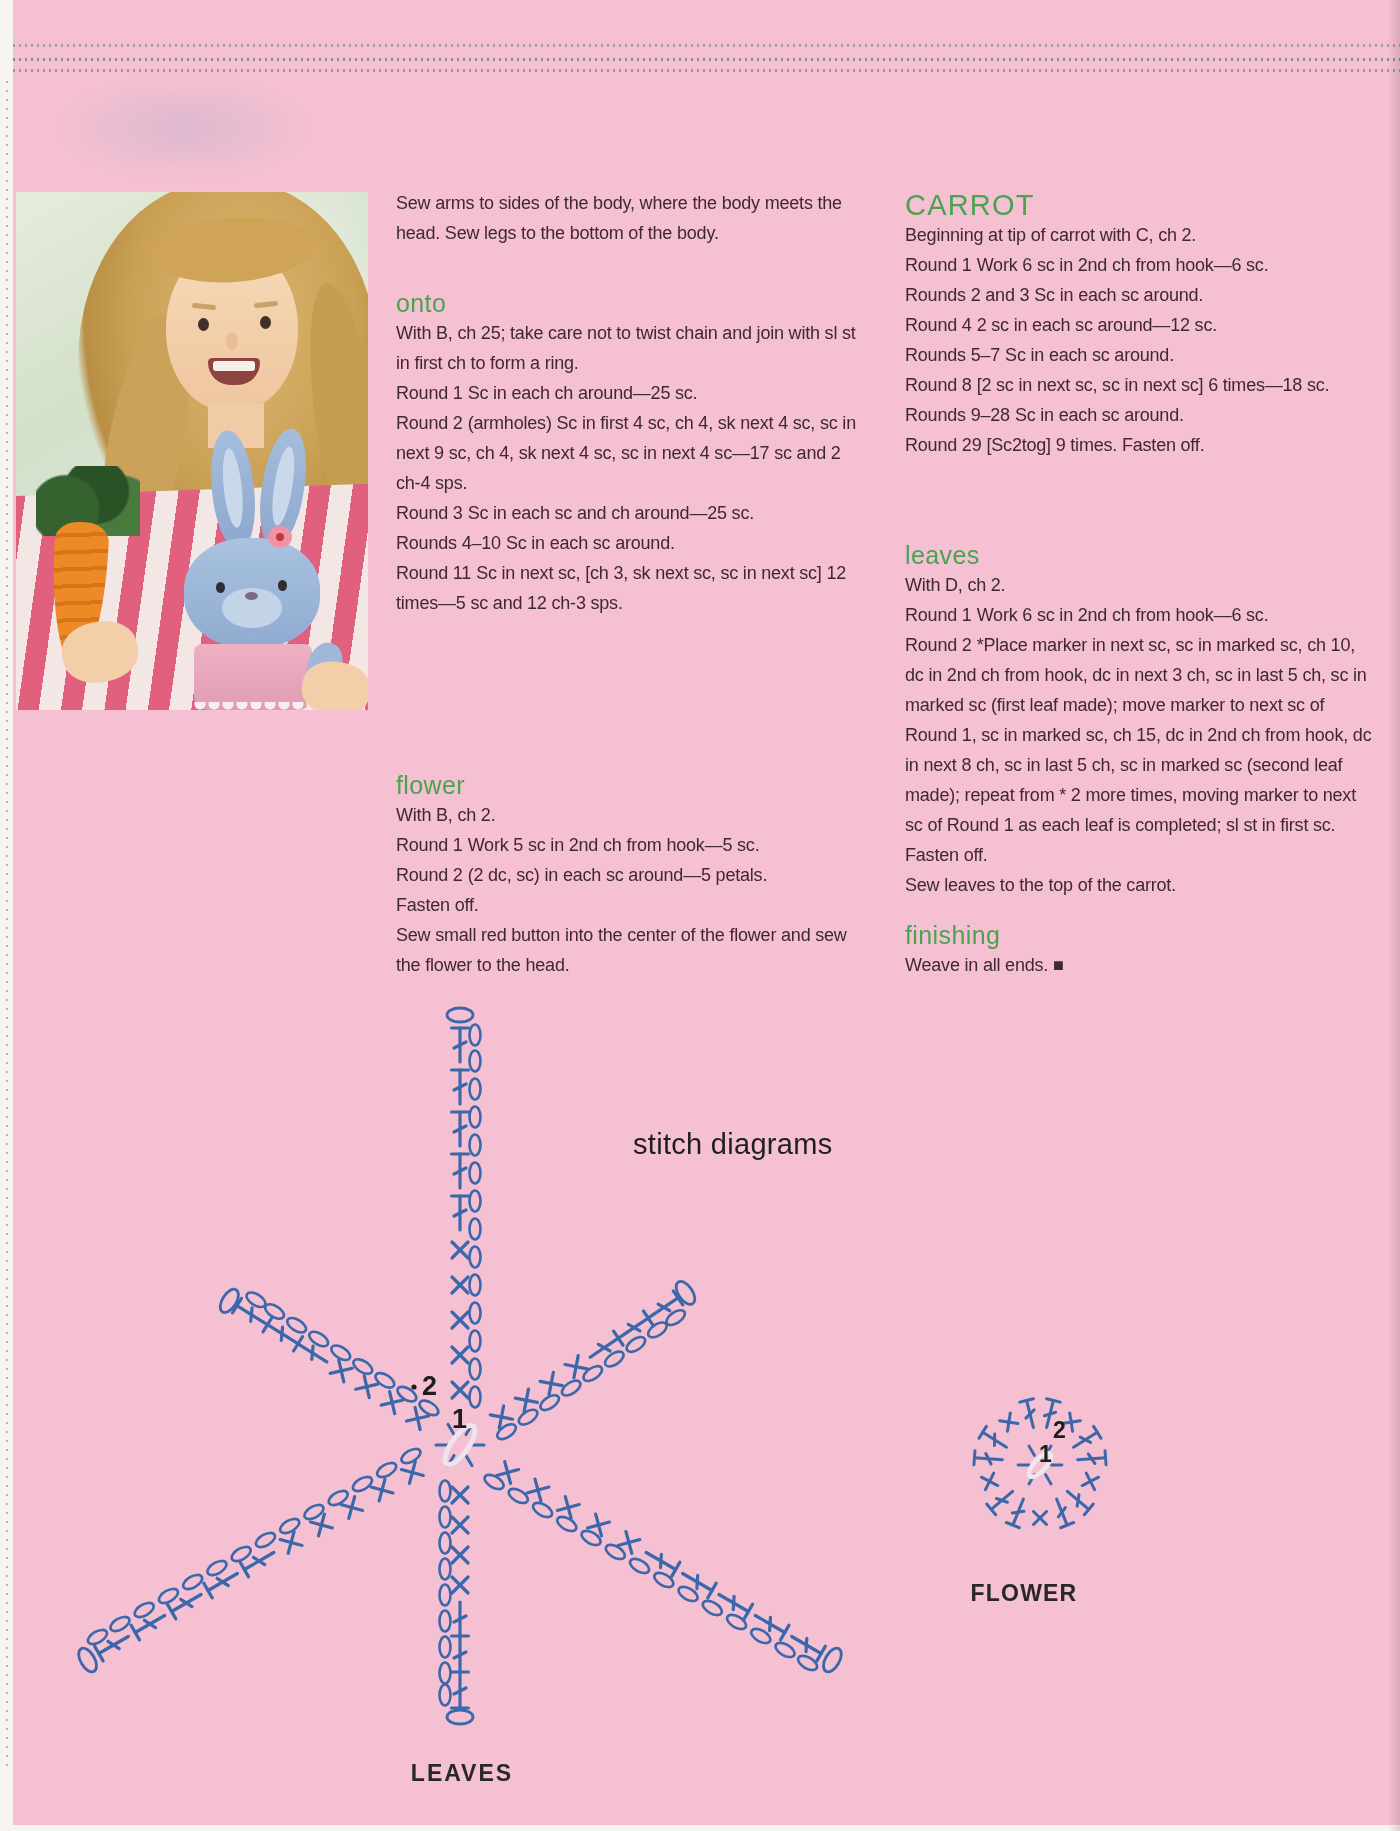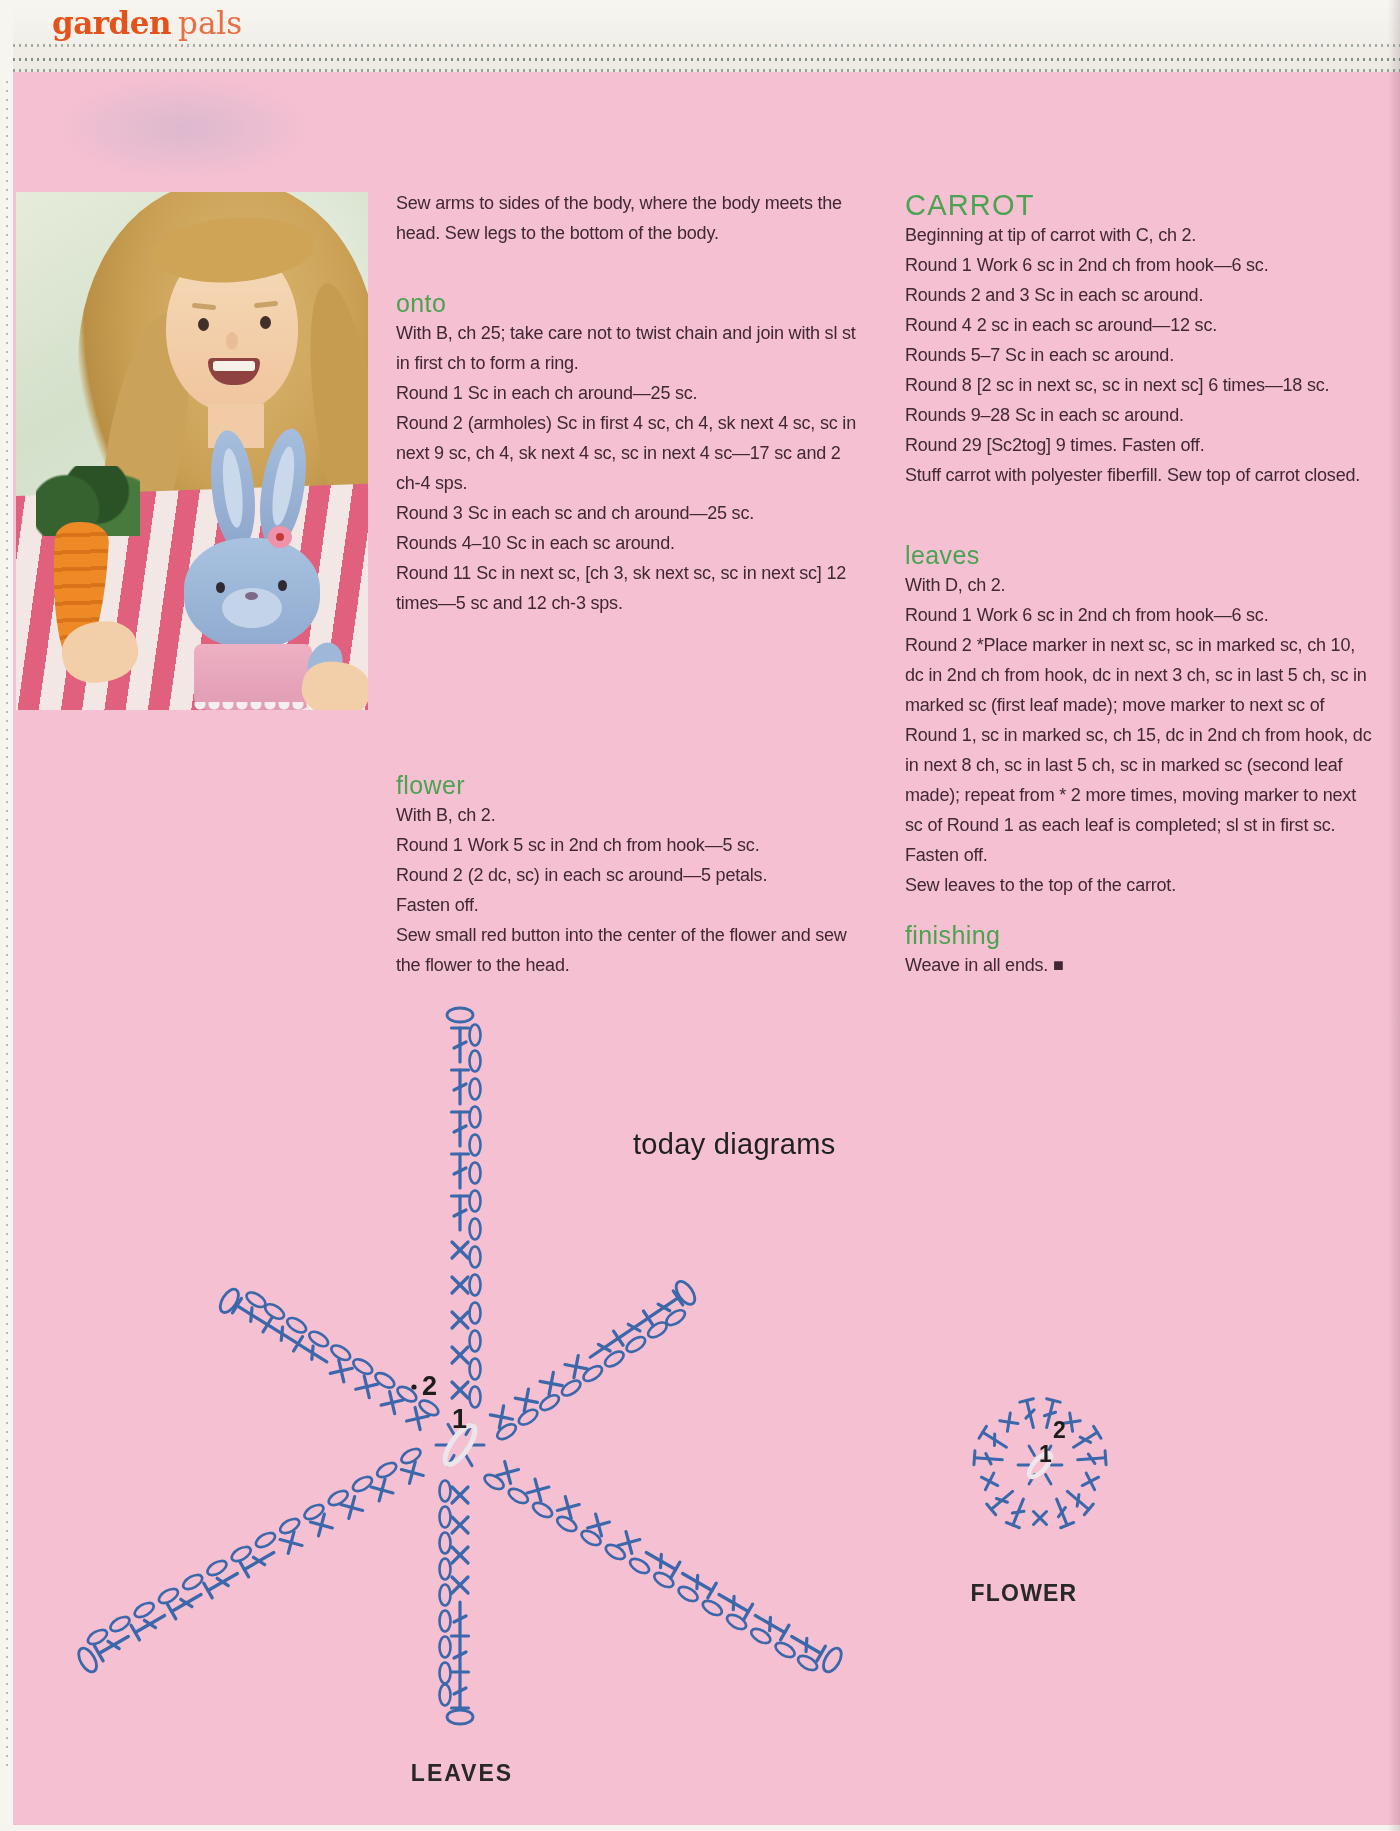--- a/index.html
+++ b/index.html
@@ -106,25 +106,20 @@
   .footer .pgnum{font-weight:bold;color:#303030;margin-right:18px;}
   .footer .mag{color:#474747;letter-spacing:.2px;}
   .footer .bullet{margin:0 8px;color:#333;}
   .footer .issue{font-weight:bold;color:#333;}
 </style>
 </head>
 <body>
 
 <div class="page">
 
-  <div class="top-band">
-    <div class="masthead">
-      <span class="mh-bold">garden</span><span class="mh-light">pals</span>
-    </div>
-  </div>
   <div class="dotrow r1"></div>
   <div class="dotrow r2"></div>
   <div class="dotrow r3"></div>
   <div class="ghost"></div>
 
   <div class="photo">
     <div class="ph-bg"></div>
     <div class="ph-light"></div>
     <div class="ph-hair"></div>
     <div class="ph-strand"></div>
@@ -192,36 +187,35 @@
     <div class="sec" style="top:190px;">
       <h2 class="sec-h caps">CARROT</h2>
       <p class="ln"><b></b><span>Beginning at tip of carrot with C, ch 2.</span></p>
       <p class="ln"><b>Round 1</b><span>Work 6 sc in 2nd ch from hook—6 sc.</span></p>
       <p class="ln"><b>Rounds 2 and 3</b><span>Sc in each sc around.</span></p>
       <p class="ln"><b>Round 4</b><span>2 sc in each sc around—12 sc.</span></p>
       <p class="ln"><b>Rounds 5–7</b><span>Sc in each sc around.</span></p>
       <p class="ln"><b>Round 8</b><span>[2 sc in next sc, sc in next sc] 6 times—18 sc.</span></p>
       <p class="ln"><b>Rounds 9–28</b><span>Sc in each sc around.</span></p>
       <p class="ln"><b>Round 29</b><span>[Sc2tog] 9 times. Fasten off.</span></p>
-      <p class="ln"><b></b><span>Stuff carrot with polyester fiberfill. Sew top of carrot closed.</span></p>
     </div>
     <div class="sec" style="top:540px;">
       <h2 class="sec-h">leaves</h2>
       <p class="ln"><b></b><span>With D, ch 2.</span></p>
       <p class="ln"><b>Round 1</b><span>Work 6 sc in 2nd ch from hook—6 sc.</span></p>
       <p class="ln"><b>Round 2</b><span>*Place marker in next sc, sc in marked sc, ch 10, dc in 2nd ch from hook, dc in next 3 ch, sc in last 5 ch, sc in marked sc (first leaf made); move marker to next sc of Round 1, sc in marked sc, ch 15, dc in 2nd ch from hook, dc in next 8 ch, sc in last 5 ch, sc in marked sc (second leaf made); repeat from * 2 more times, moving marker to next sc of Round 1 as each leaf is completed; sl st in first sc. Fasten off.</span></p>
       <p class="ln"><b></b><span>Sew leaves to the top of the carrot.</span></p>
     </div>
     <div class="sec" style="top:920px;">
       <h2 class="sec-h">finishing</h2>
       <p class="ln"><b></b><span>Weave in all ends. ■</span></p>
     </div>
   </div>
 
-  <div class="stitch-heading">today diagrams</div>
+  <div class="stitch-heading">stitch diagrams</div>
 
   <svg style="left:50px;top:985px;" width="820" height="800" viewBox="0 0 820 800">
     <defs>
       <g id="dc" stroke="#3b67ab" stroke-width="3.2" stroke-linecap="round" fill="none">
         <line x1="0" y1="-17" x2="0" y2="17"></line>
         <line x1="-8.5" y1="-17" x2="8.5" y2="-17"></line>
         <line x1="-6" y1="3" x2="6" y2="-3"></line>
       </g>
       <g id="dcs" stroke="#3b67ab" stroke-width="3" stroke-linecap="round" fill="none">
         <line x1="0" y1="-14" x2="0" y2="14"></line>

